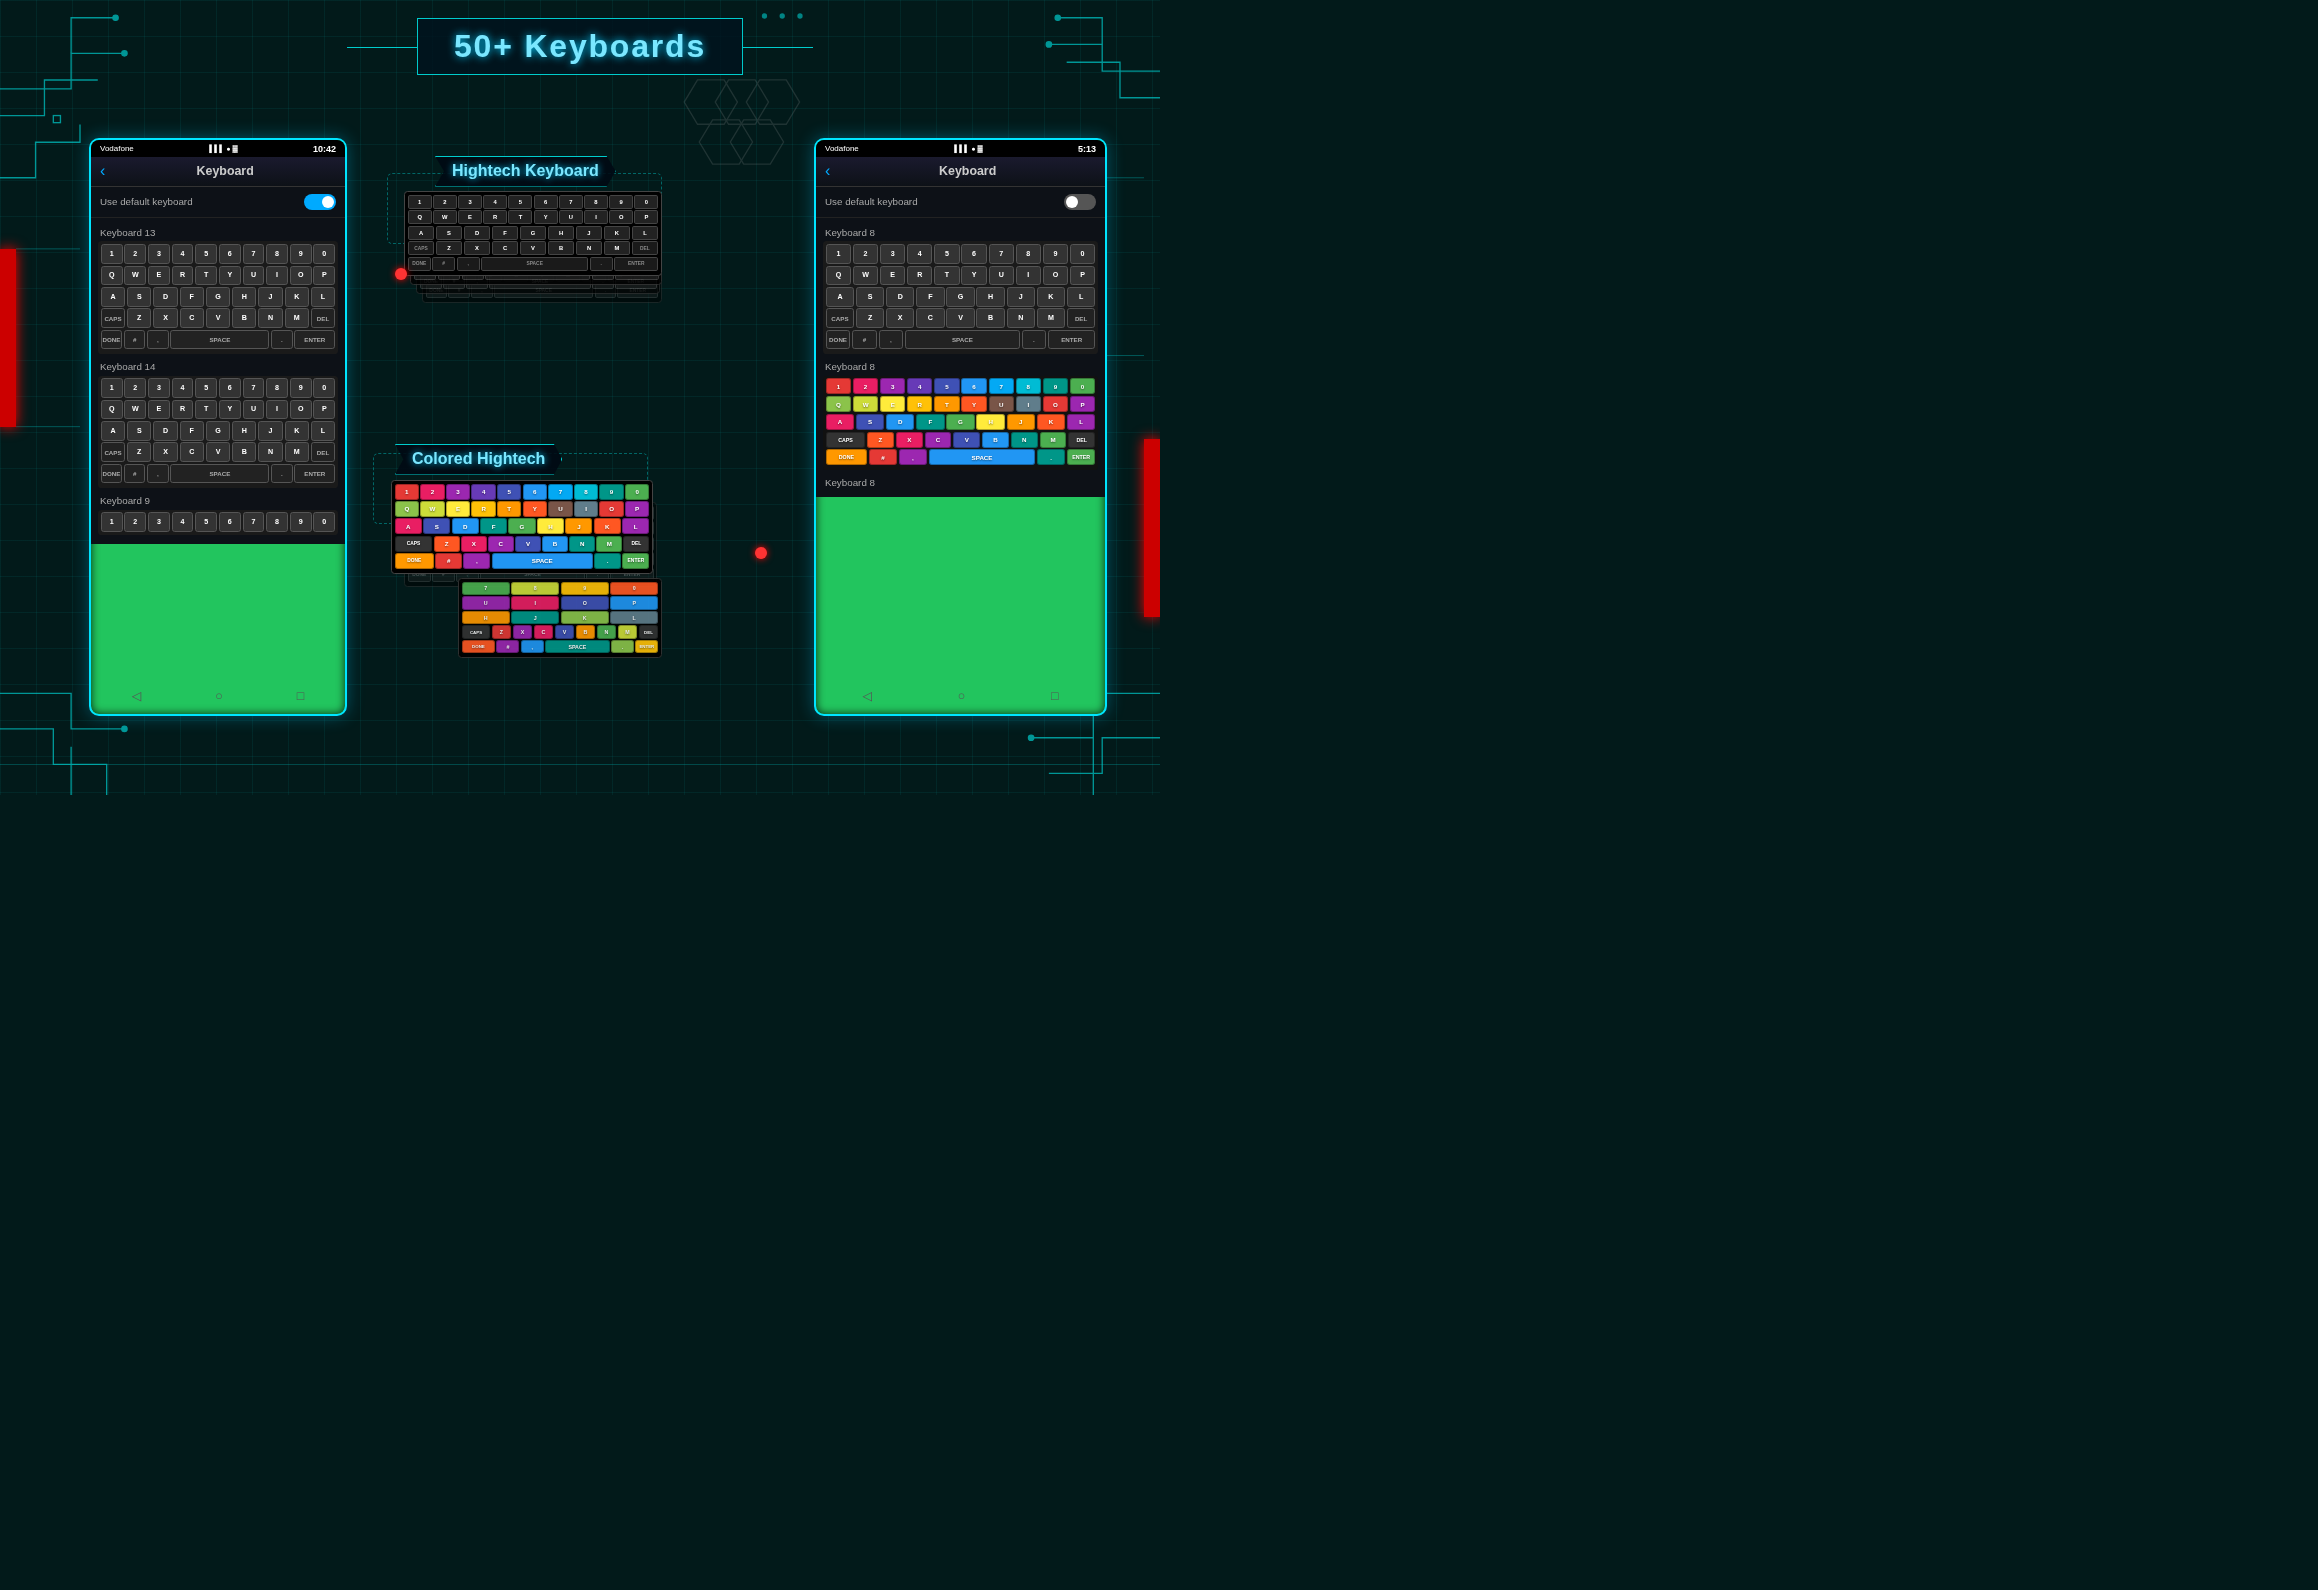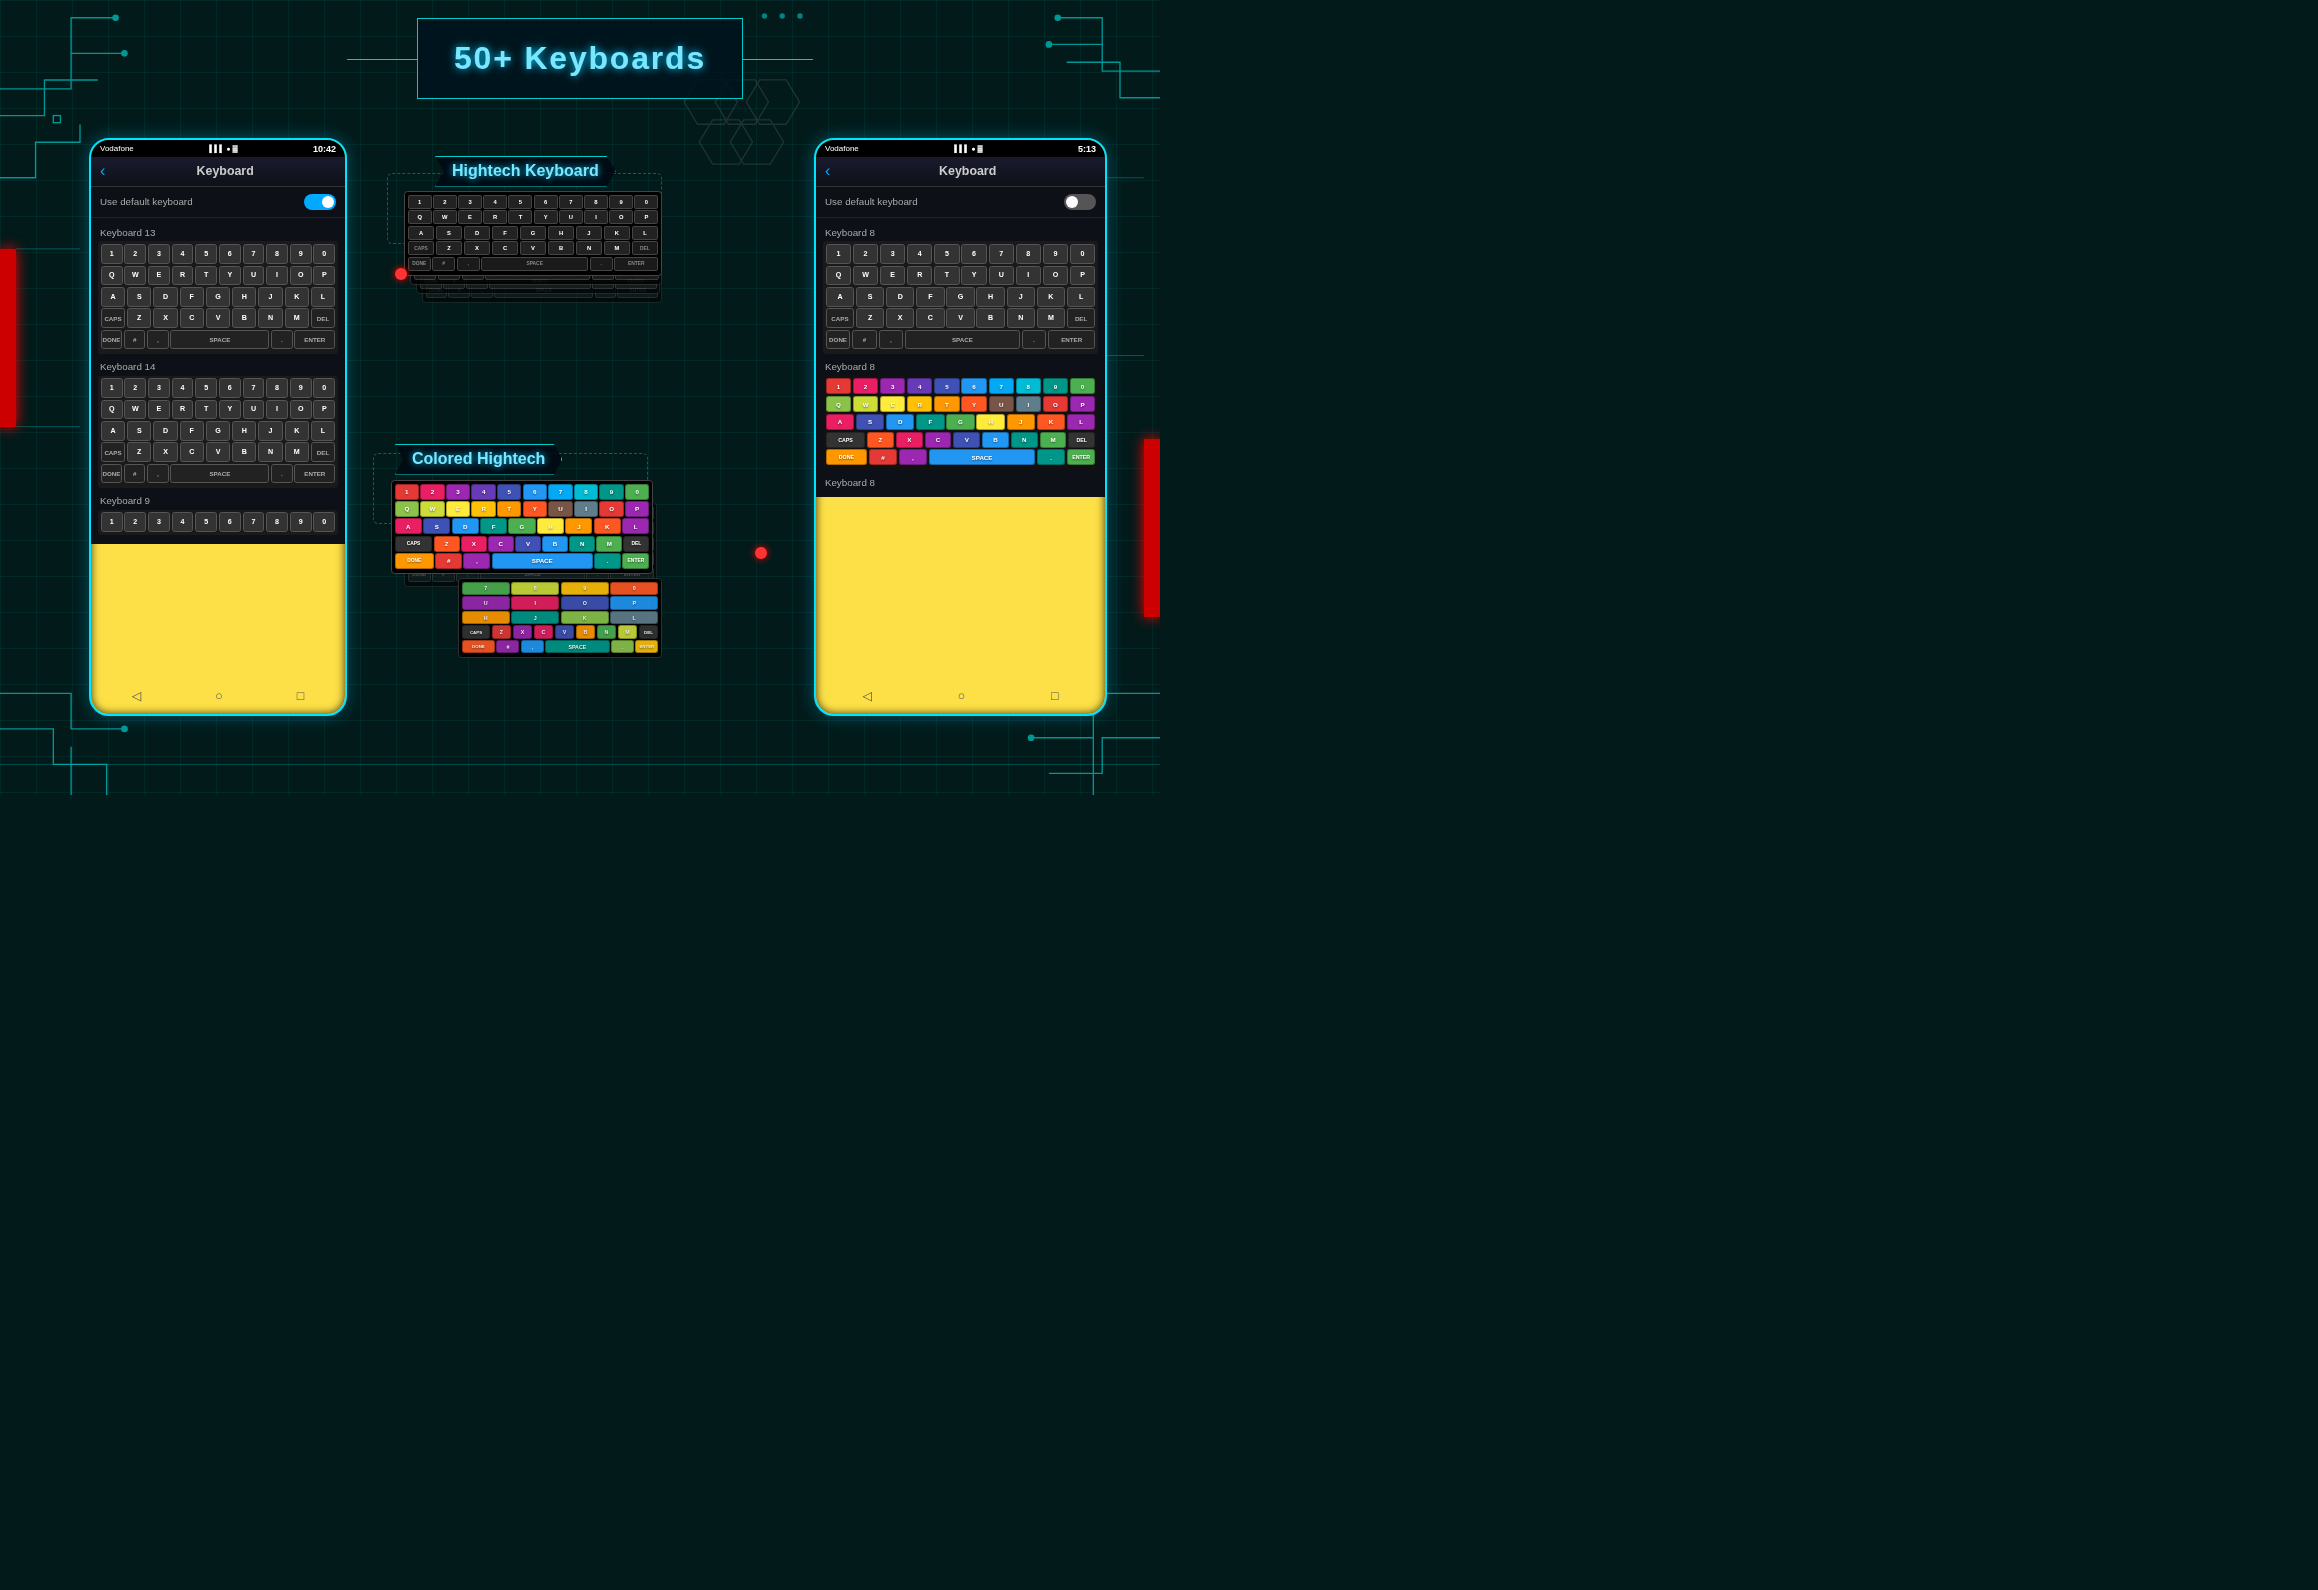--- a/index.html
+++ b/index.html
@@ -54,21 +54,21 @@
       position: absolute;
       top: 18px;
       left: 50%;
       transform: translateX(-50%);
       z-index: 10;
       text-align: center;
     }
     .title-box {
       background: rgba(0,20,30,0.85);
       border: 1.8px solid #00cccc;
-      padding: 21px 36px;
+      padding: 9px 36px;
       position: relative;
     }
     .title-box::before, .title-box::after {
       content: '';
       position: absolute;
       top: 50%;
       width: 71px;
       height: 1.8px;
       background: #00cccc;
     }
@@ -78,22 +78,22 @@
       font-size: 32px;
       font-weight: bold;
       color: #7ae7ff;
       text-shadow: 0 0 9px #00ccff;
       letter-spacing: 1.8px;
     }
 
     
     .phone {
       position: absolute;
-      background: #fde047;
-      border-radius: 20px;
+      background: #22c55e;
+      border-radius: 10px;
       border: 2.2px solid #00e5ff;
       box-shadow: 0 0 18px #00ccff55, inset 0 0 9px rgba(0,0,0,0.8);
       z-index: 5;
       overflow: hidden;
     }
     .phone-left {
       left: 89px;
       top: 138px;
       width: 258px;
       height: 578px;

